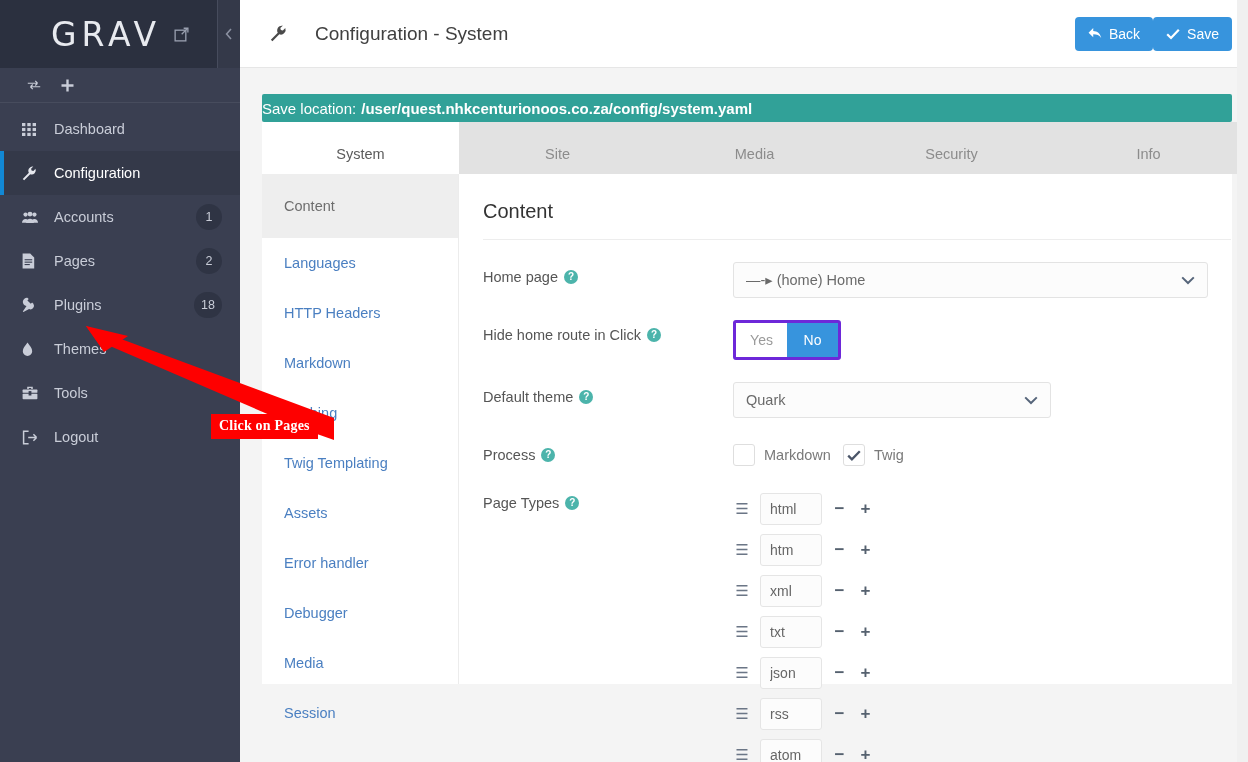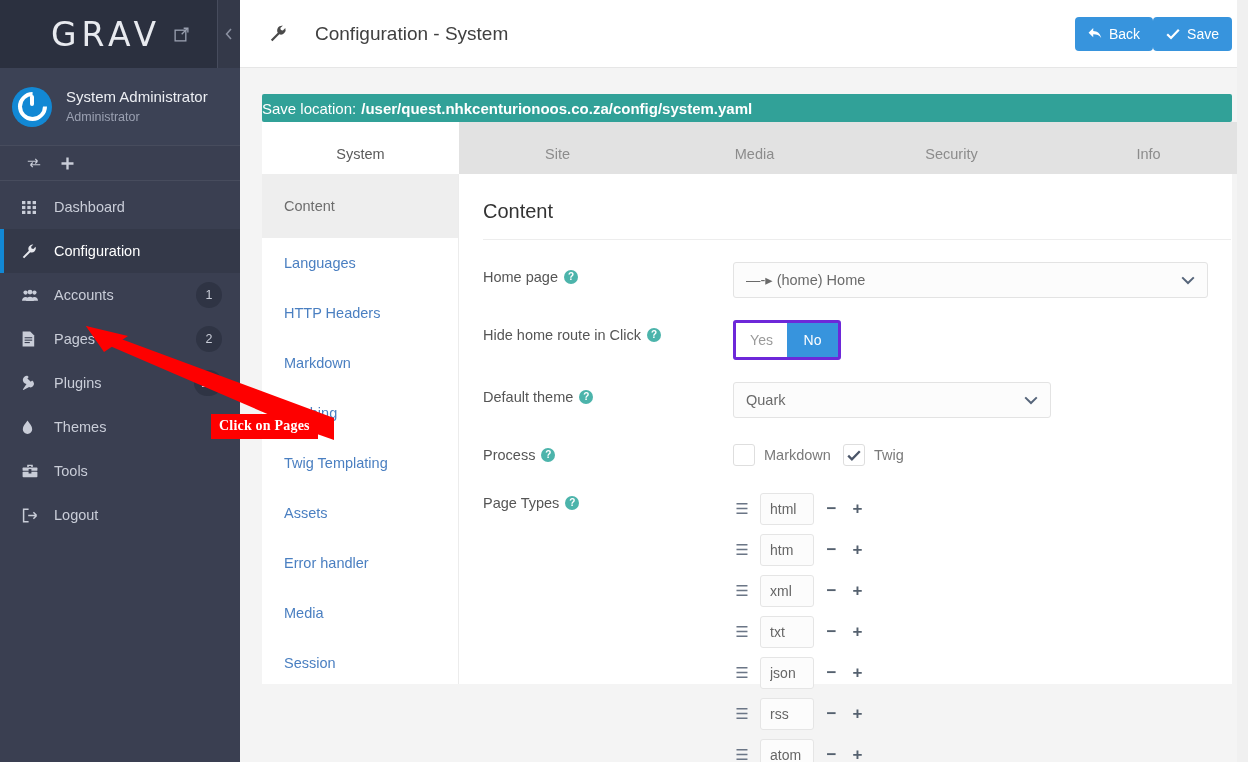--- a/index.html
+++ b/index.html
@@ -184,21 +184,21 @@
   .checks { display: flex; align-items: center; gap: 12px; padding-top: 4px; }
   .check-item { display: flex; align-items: center; gap: 9px; font-size: 14.5px; color: #7a7a7a; }
   .cbox {
     width: 22px; height: 22px; border: 1px solid #dedede; border-radius: 3px;
     background: #fff; display: inline-flex; align-items: center; justify-content: center;
     color: #4a5568; font-size: 15px; font-weight: bold;
   }
   .list-row { display: flex; align-items: center; gap: 9px; height: 41px; }
   .grip { color: #6b7686; font-size: 15px; width: 18px; text-align: center; line-height: 1; }
   .row-input {
-    width: 54px; height: 32px; border: 1px solid #e5e5e5; border-radius: 3px;
+    width: 62px; height: 32px; border: 1px solid #e5e5e5; border-radius: 3px;
     background: #fcfcfc; font-size: 14px; color: #666; padding: 0 9px;
     font-family: "Liberation Sans", sans-serif;
   }
   .row-btn { color: #55616f; font-size: 17px; font-weight: bold; width: 17px; text-align: center; line-height: 1; }
 
   
   .vscroll {
     position: absolute; top: 0; right: 0; width: 11px; height: 762px;
     background: #f0f0f0;
   }
@@ -229,27 +229,20 @@
         </svg>
       </span>
       <div class="brand-divider"></div>
       <div class="collapse-btn">
         <svg width="8" height="12" viewBox="0 0 8 12" fill="none" stroke="#8a90a0" stroke-width="1.6">
           <path d="M6 1 L1.6 6 L6 11"></path>
         </svg>
       </div>
     </div>
 
-    <div class="user-block">
-      <div class="avatar"></div>
-      <div class="user-meta">
-        <div class="user-name">System Administrator</div>
-        <div class="user-role">Administrator</div>
-      </div>
-    </div>
 
     <div class="quick-bar">
       <span class="quick-icon">
         <svg width="16" height="14" viewBox="0 0 18 14" fill="none" stroke="#c9cdd8" stroke-width="1.3">
           <path d="M2 5 H13 M13 5 L10.4 2.4 M13 5 L10.4 7.6"></path>
           <path d="M16 9 H5 M5 9 L7.6 6.4 M5 9 L7.6 11.6"></path>
         </svg>
       </span>
       <span class="quick-icon">
         <svg width="15" height="15" viewBox="0 0 14 14" fill="none" stroke="#c9cdd8" stroke-width="2.2">
@@ -411,20 +404,21 @@
 
             <div class="subnav">
               <div class="subnav-head">Content</div>
               <div class="subnav-item">Languages</div>
               <div class="subnav-item">HTTP Headers</div>
               <div class="subnav-item">Markdown</div>
               <div class="subnav-item">Caching</div>
               <div class="subnav-item">Twig Templating</div>
               <div class="subnav-item">Assets</div>
               <div class="subnav-item">Error handler</div>
+              <div class="subnav-item">Debugger</div>
               <div class="subnav-item">Media</div>
               <div class="subnav-item">Session</div>
             </div>
 
             <div class="form-area">
 
               <div class="form-title">Content</div>
 
               <div class="field">
                 <div class="field-label">

